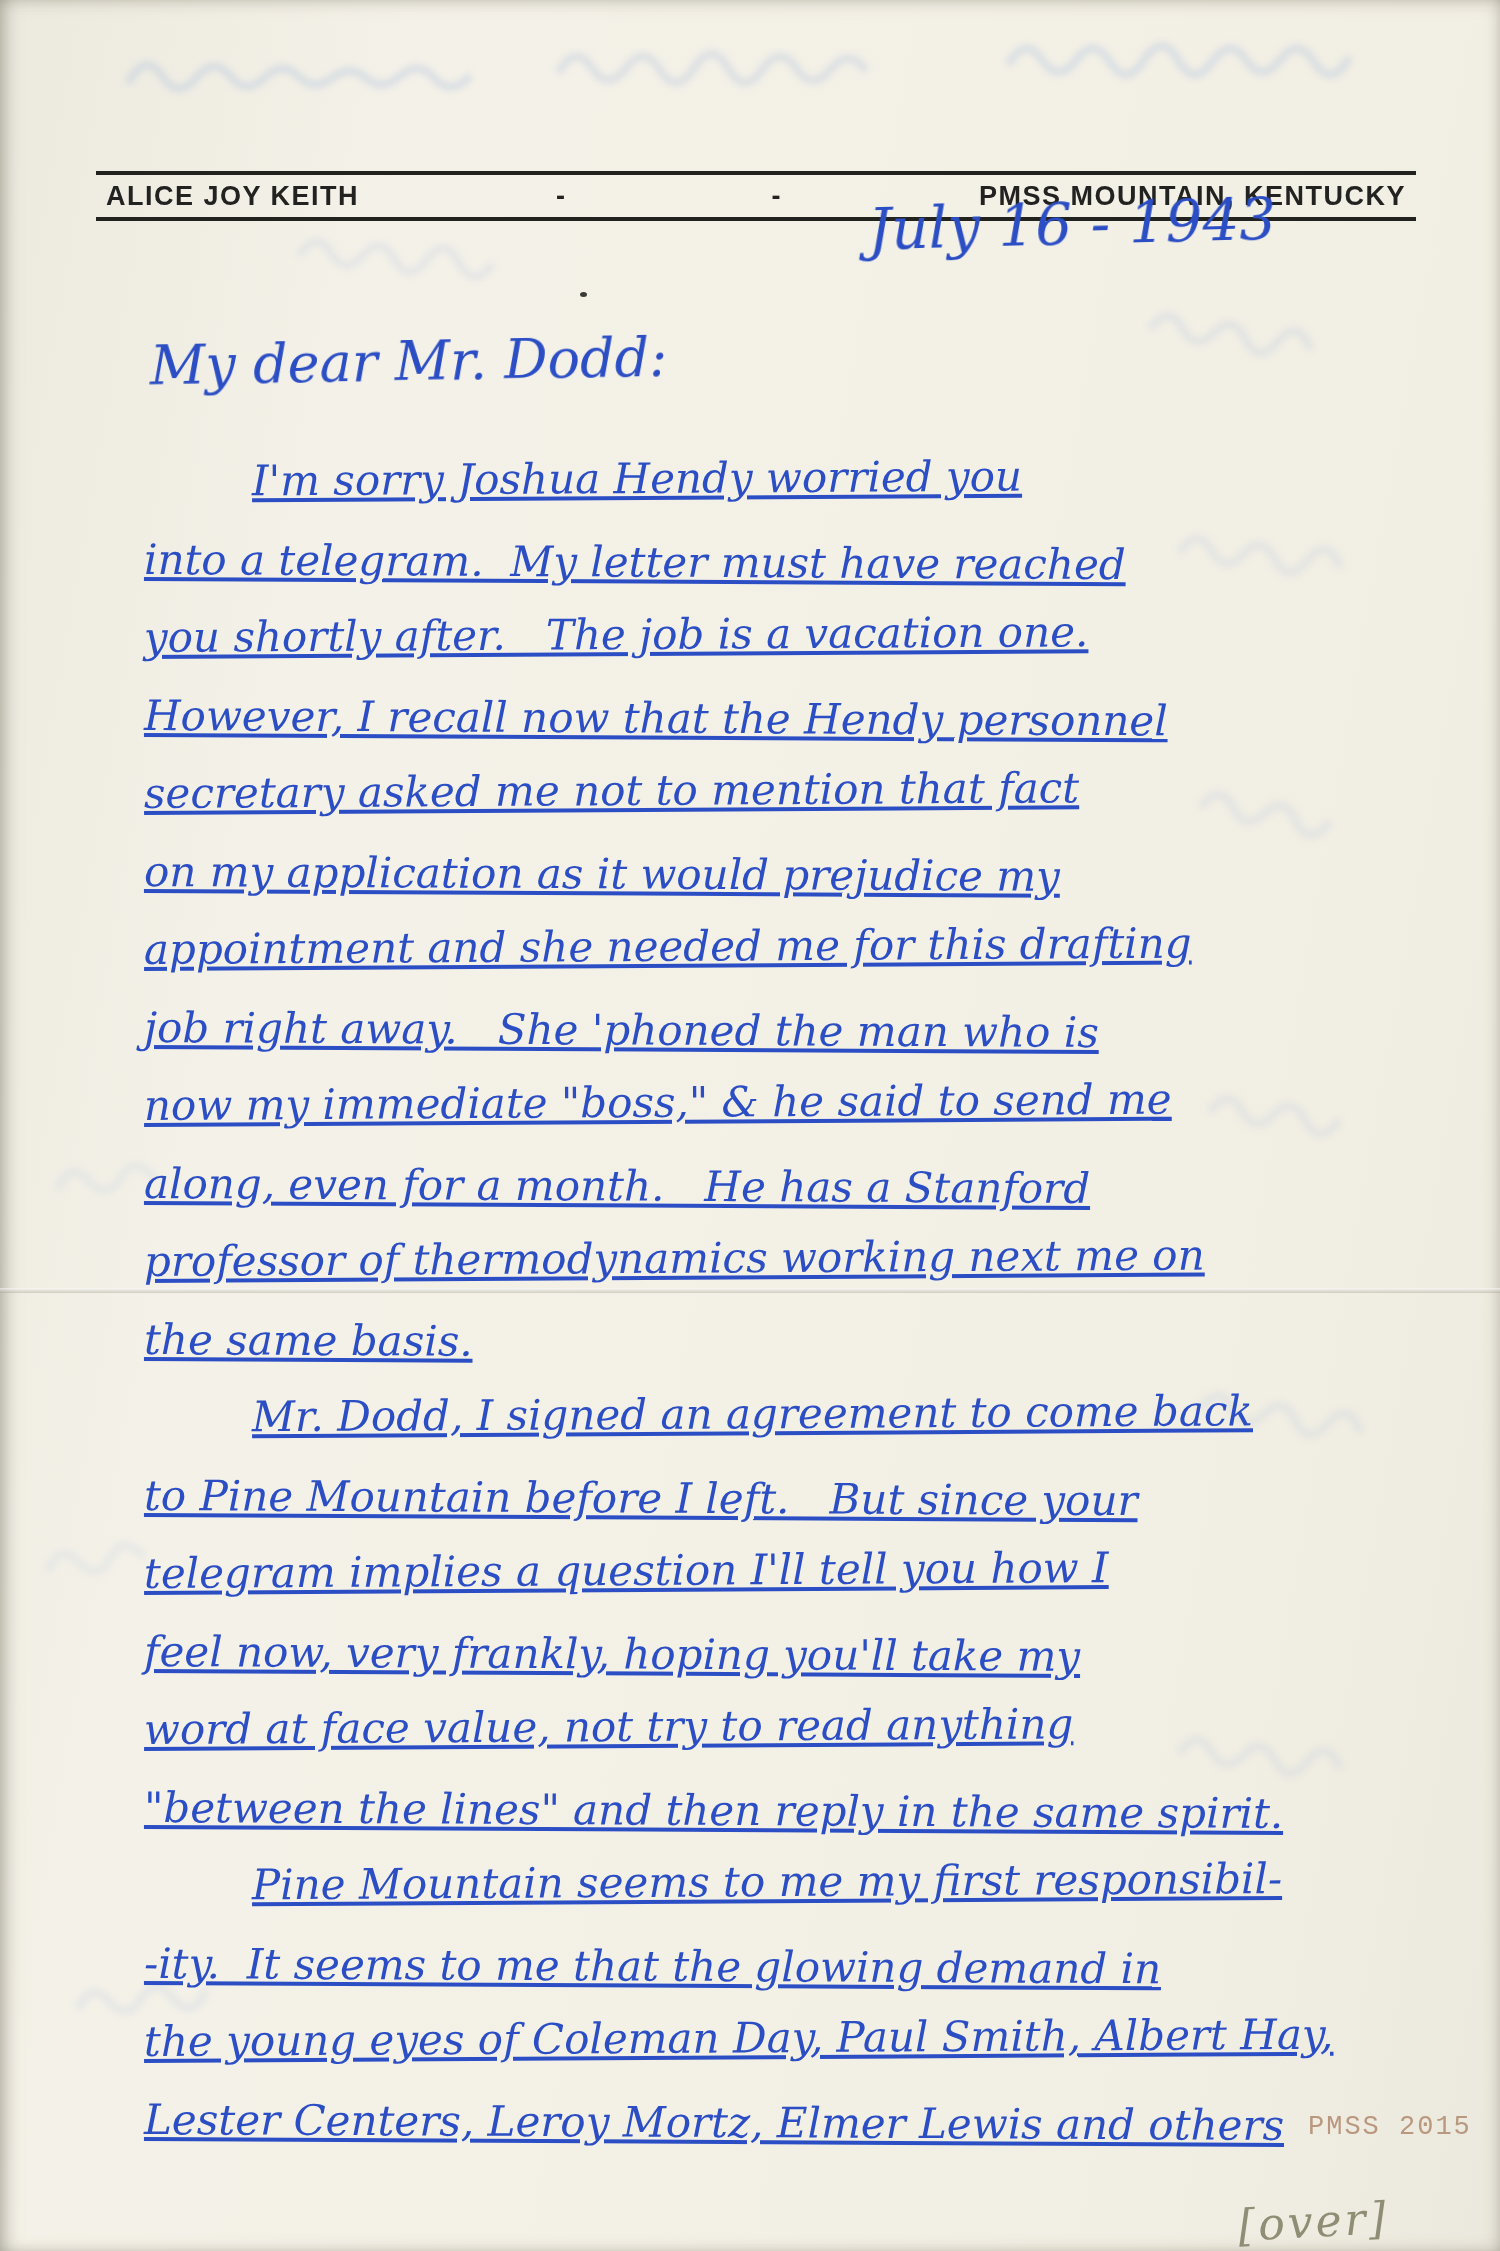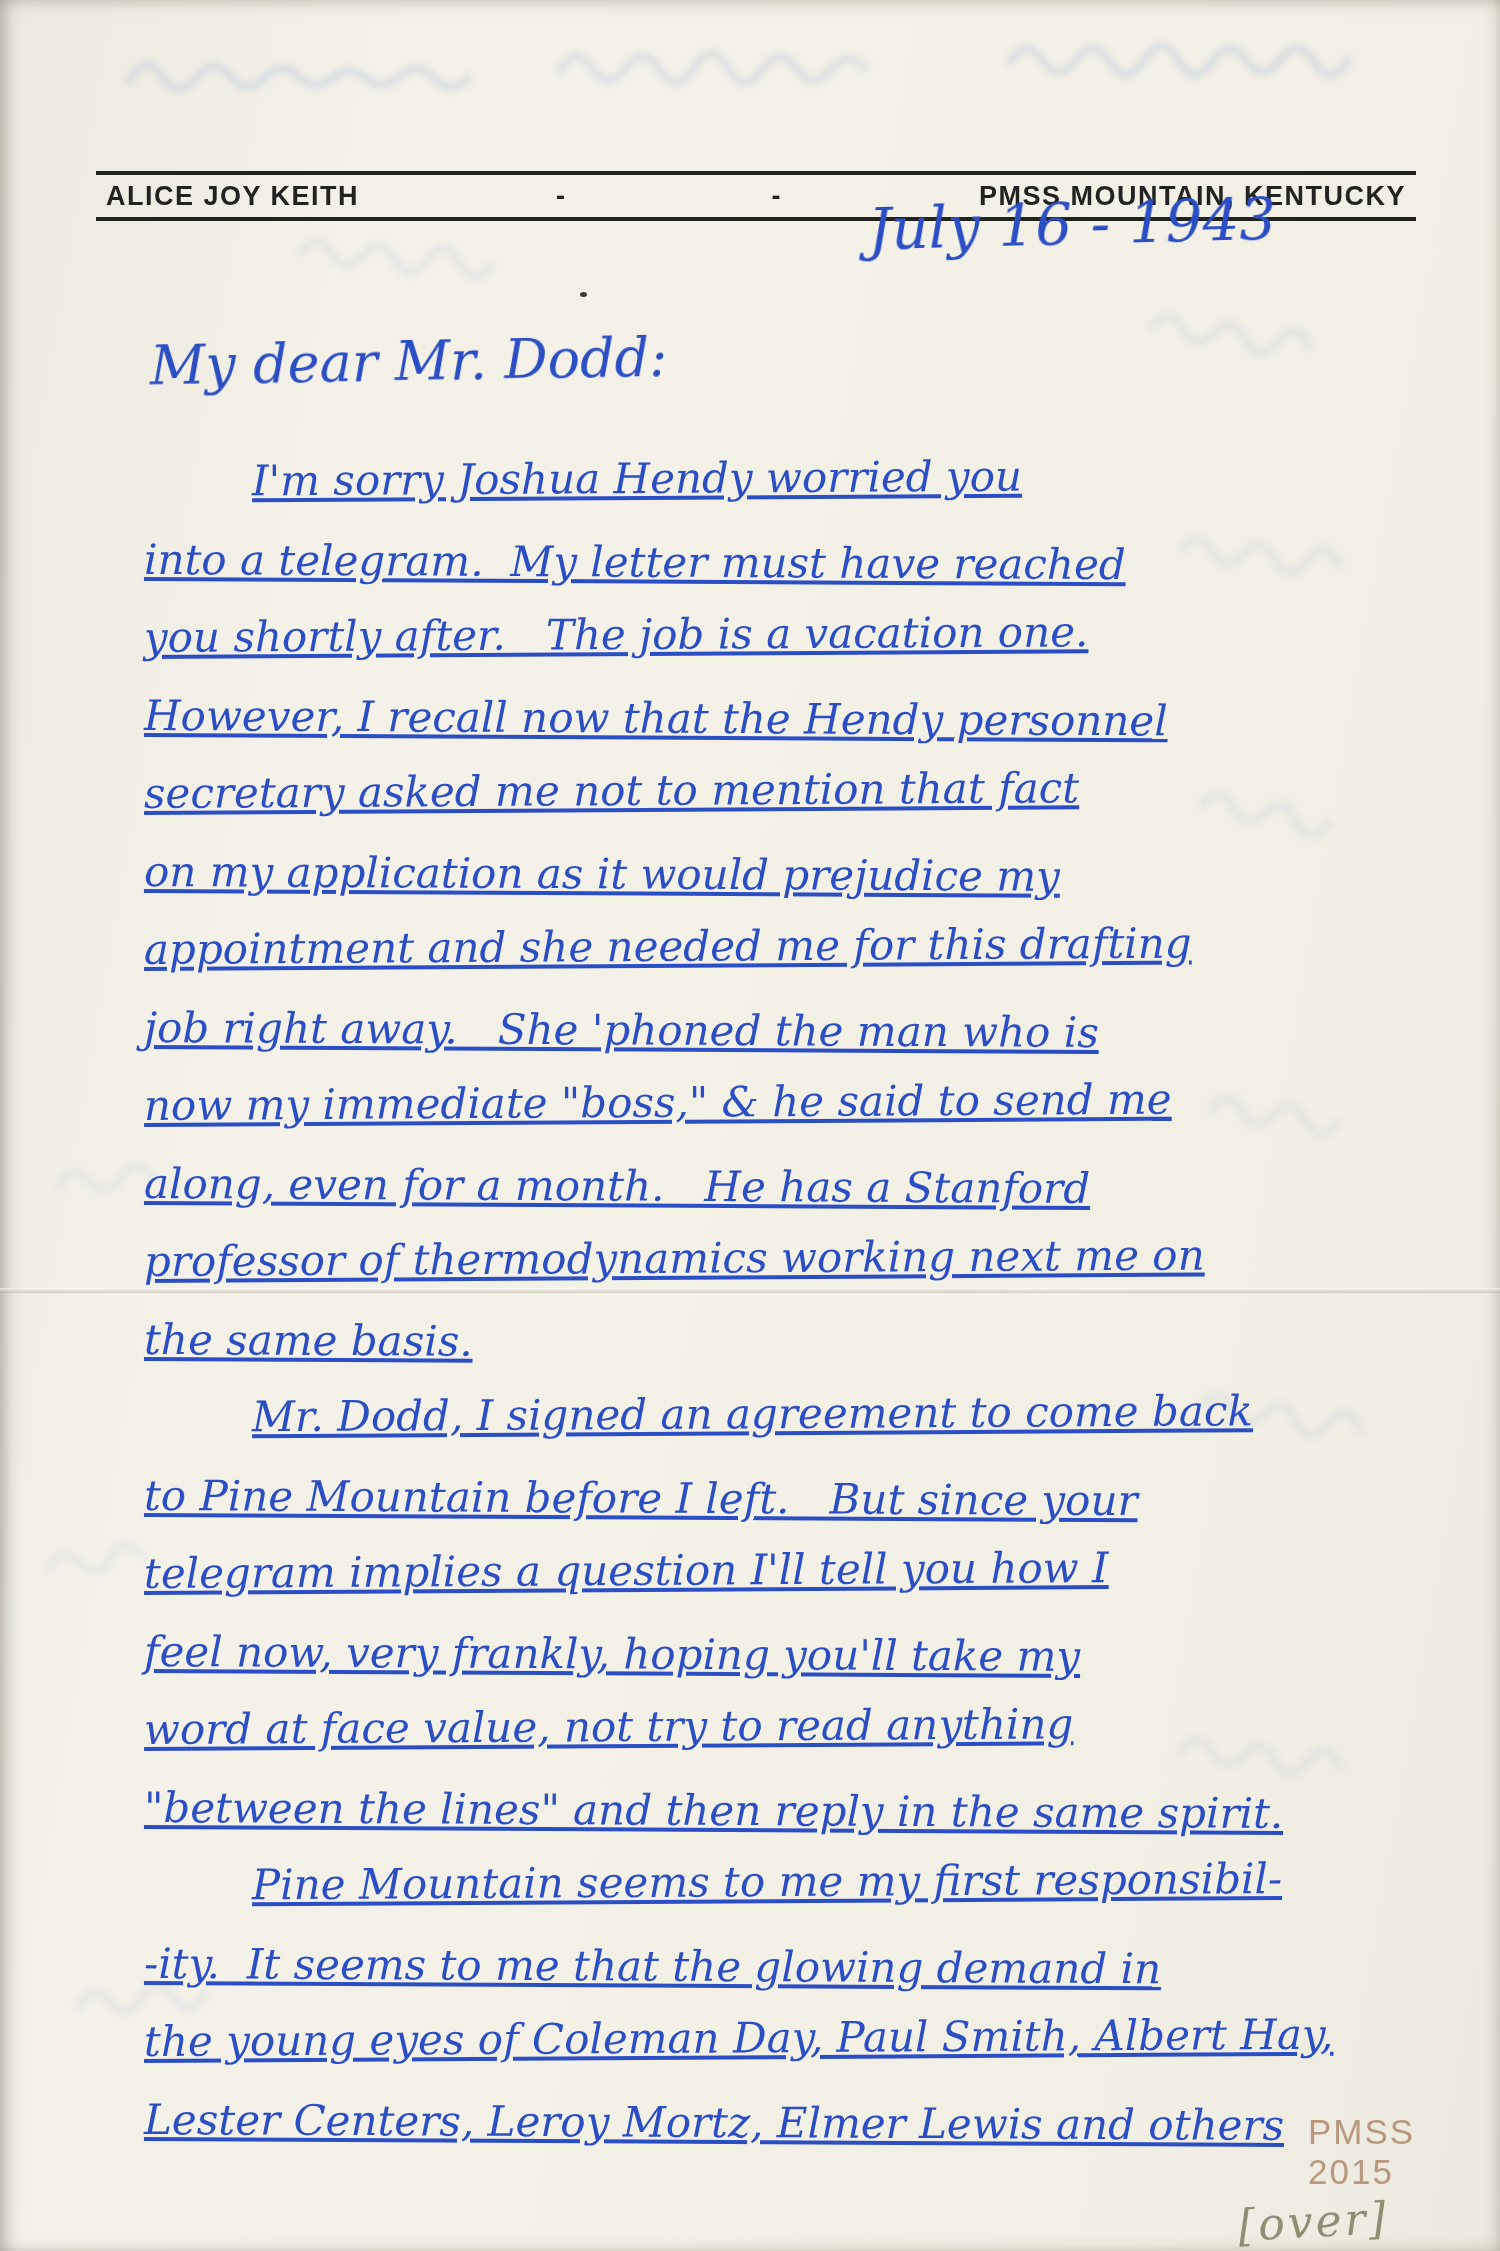--- a/index.html
+++ b/index.html
@@ -41,22 +41,22 @@
   .body-lines{position:absolute;left:144px;top:450px;width:1340px;text-decoration:underline;}
   .line{
     font-size:42px;height:78px;line-height:64px;
     transform-origin:left center;
   }
   .line.indent{padding-left:108px;}
   .line:nth-child(odd){transform:rotate(-0.35deg);}
   .line:nth-child(even){transform:rotate(0.3deg);}
   .watermark{
     position:absolute;left:1308px;top:2112px;
-    font-family:Liberation Sans, sans-serif;
-    font-size:35px;letter-spacing:2px;
+    font-family:Liberation Mono, monospace;
+    font-size:27px;letter-spacing:2px;
     color:var(--watermark,#b08a6e);opacity:.85;
   }
   .over-note{
     position:absolute;left:1238px;top:2196px;
     font-family:"DejaVu Serif", serif;font-style:italic;
     font-size:44px;color:var(--pencil,#85856a);
     transform:rotate(-3deg);letter-spacing:3px;opacity:.9;
   }
   .crease{
     position:absolute;left:0;top:1288px;width:100%;height:5px;

